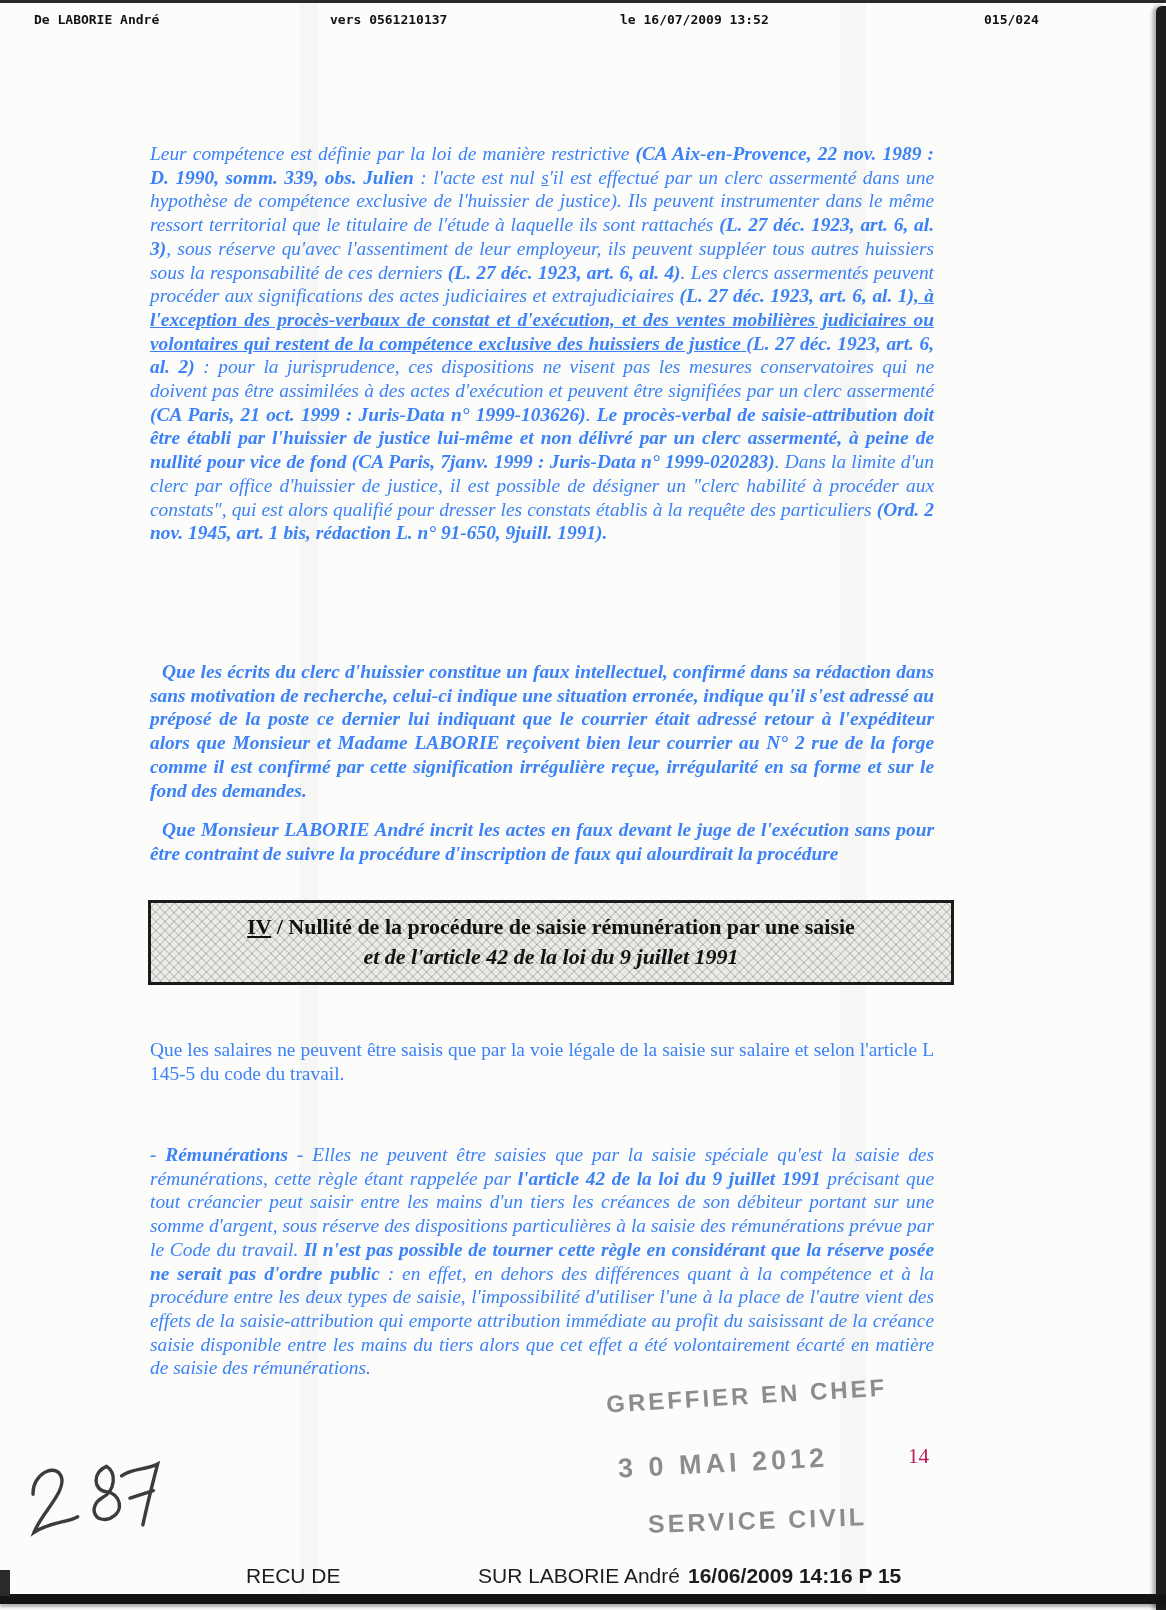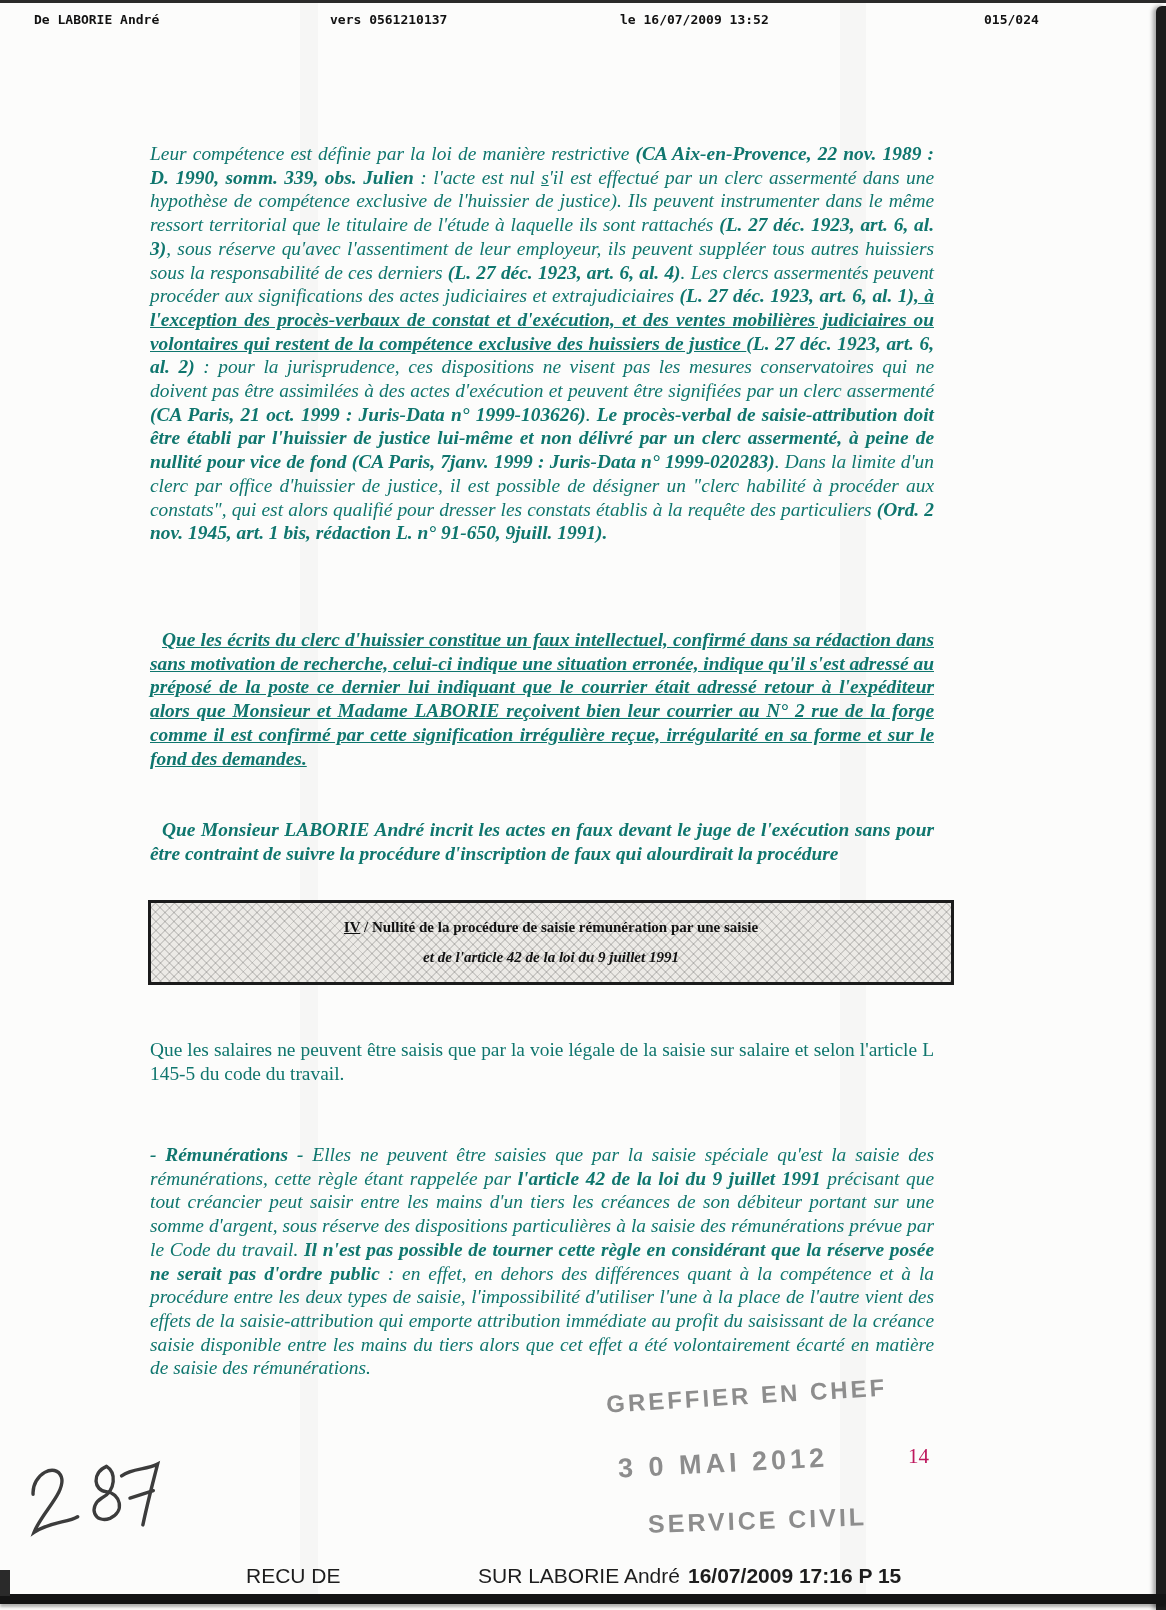--- a/index.html
+++ b/index.html
@@ -22,44 +22,44 @@
   .fax-header{position:absolute;top:12px;left:0;width:1166px;height:30px;
     font-family:"DejaVu Sans Mono", monospace;font-size:13px;font-weight:bold;color:#111;}
   .fax-header span{position:absolute;white-space:nowrap;}
   .fh-from{left:34px;}
   .fh-to{left:330px;}
   .fh-date{left:620px;}
   .fh-count{left:984px;}
 
   
   .para{position:absolute;left:150px;width:784px;text-align:justify;
-    font-size:19.4px;line-height:23.7px;color:#0f766e;}
+    font-size:19.4px;line-height:23.7px;color:#3b82f6;}
   .i{font-style:italic;}
   .bi{font-style:italic;font-weight:bold;}
   .iu{font-style:italic;text-decoration:underline;}
   .biu{font-style:italic;font-weight:bold;text-decoration:underline;}
   .indent{text-indent:12px;}
 
   .p1{top:142px;}
-  .p2{top:628px;font-weight:bold;font-style:italic;text-decoration:underline;}
+  .p2{top:660px;font-weight:bold;font-style:italic;}
   .p3{top:818px;font-weight:bold;font-style:italic;}
   .p4{top:1038px;font-style:normal;}
   .p5{top:1143px;}
 
   
   .heading-box{
     position:absolute;left:148px;top:900px;width:780px;
     border:3px solid #1b1b1b;
     background-color:#eceae6;
     background-image:
       repeating-linear-gradient(45deg, rgba(40,40,40,0.16) 0 1.4px, transparent 1.4px 6.5px),
       repeating-linear-gradient(-45deg, rgba(40,40,40,0.16) 0 1.4px, transparent 1.4px 6.5px);
     text-align:center;
     padding:9px 10px 10px 10px;
-    font-weight:bold;font-size:15px;line-height:30px;color:#111;
+    font-weight:bold;font-size:22px;line-height:30px;color:#111;
   }
   .heading-box .u{text-decoration:underline;}
   .heading-box .line3{font-style:italic;}
 
   
   .stamp{position:absolute;color:#8d8d8d;font-family:"Liberation Sans", sans-serif;
     font-weight:bold;white-space:nowrap;}
   .stamp-1{left:606px;top:1382px;font-size:24px;letter-spacing:3px;transform:rotate(-3.5deg);}
   .stamp-2{left:618px;top:1448px;font-size:27px;letter-spacing:4px;transform:rotate(-3deg);}
   .stamp-3{left:648px;top:1506px;font-size:25px;letter-spacing:3px;transform:rotate(-2deg);}
@@ -124,16 +124,16 @@
         <path d="M92,20 C76,25 77,43 89,45 C103,48 106,67 90,72 C74,76 69,58 84,51 C99,45 101,27 92,20"></path>
         <path d="M106,31 C118,24 131,28 143,23 C136,42 129,60 122,82"></path>
         <path d="M112,54 L136,49"></path>
       </g>
     </svg>
   </div>
 
   <div class="fax-footer">
     <span class="ff-recu">RECU DE</span>
     <span class="ff-sender">SUR LABORIE André</span>
-    <span class="ff-date">16/07/2009 17:16 P 15</span>
+    <span class="ff-date">16/06/2009 14:16 P 15</span>
   </div>
 
 </div>
 
 </body></html>

